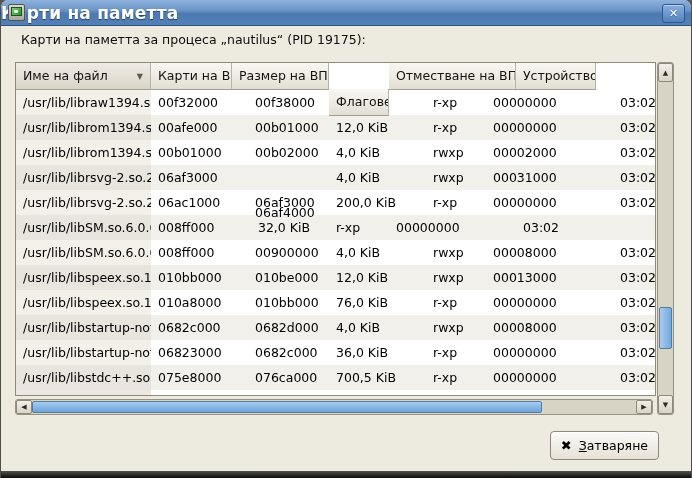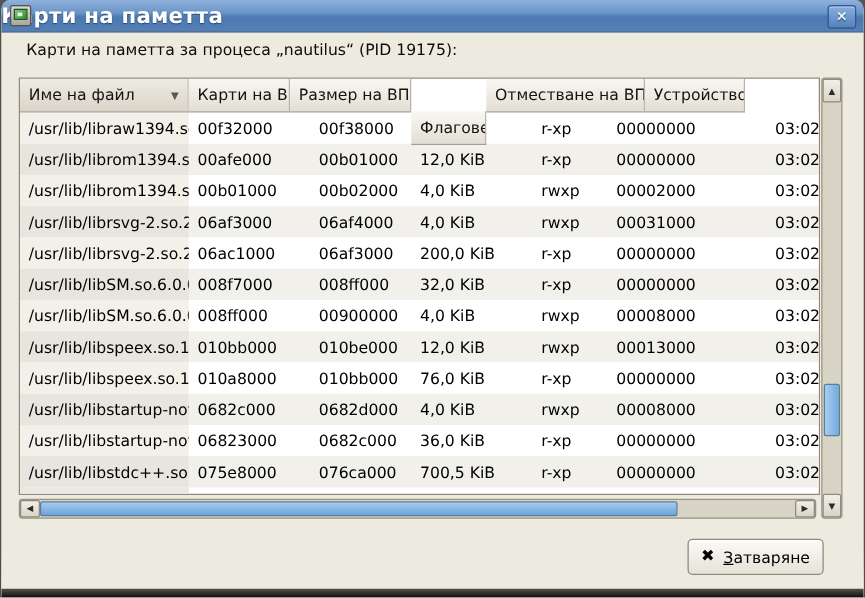--- a/index.html
+++ b/index.html
@@ -178,40 +178,39 @@
           <div class="cell c1" style="width: 97px;">00b01000</div>
           <div class="cell c2" style="width: 81px;">00b02000</div>
           <div class="cell c3" style="width: 97px;">4,0 KiB</div>
           <div class="cell c4" style="width: 60px;">rwxp</div>
           <div class="cell c5" style="width: 127px;">00002000</div>
           <div class="cell c6" style="width: 80px;">03:02</div>
         </div>
         <div class="row even">
           <div class="cell c0" style="width: 135px;">/usr/lib/librsvg-2.so.2</div>
           <div class="cell c1" style="width: 97px;">06af3000</div>
-          <div class="cell c2" style="width: 81px;">06af4000</div>
+          <div class="cell c2" style="width: 81px; margin-top: 35px;">06af4000</div>
           <div class="cell c3" style="width: 97px;">4,0 KiB</div>
           <div class="cell c4" style="width: 60px;">rwxp</div>
           <div class="cell c5" style="width: 127px;">00031000</div>
           <div class="cell c6" style="width: 80px;">03:02</div>
         </div>
         <div class="row odd">
           <div class="cell c0" style="width: 135px;">/usr/lib/librsvg-2.so.2</div>
           <div class="cell c1" style="width: 97px;">06ac1000</div>
           <div class="cell c2" style="width: 81px;">06af3000</div>
           <div class="cell c3" style="width: 97px;">200,0 KiB</div>
           <div class="cell c4" style="width: 60px;">r-xp</div>
           <div class="cell c5" style="width: 127px;">00000000</div>
           <div class="cell c6" style="width: 80px;">03:02</div>
         </div>
         <div class="row even">
           <div class="cell c0" style="width: 135px;">/usr/lib/libSM.so.6.0.0</div>
-          <div class="cell c1" style="width: 97px;">008f7000</div>
           <div class="cell c2" style="width: 81px;">008ff000</div>
-          <div class="cell c3" style="width: 97px;">32,0 KiB</div>
+          <div class="cell c3" style="width: 97px; text-align: center;">32,0 KiB</div>
           <div class="cell c4" style="width: 60px;">r-xp</div>
           <div class="cell c5" style="width: 127px;">00000000</div>
           <div class="cell c6" style="width: 80px;">03:02</div>
         </div>
         <div class="row odd">
           <div class="cell c0" style="width: 135px;">/usr/lib/libSM.so.6.0.0</div>
           <div class="cell c1" style="width: 97px;">008ff000</div>
           <div class="cell c2" style="width: 81px;">00900000</div>
           <div class="cell c3" style="width: 97px;">4,0 KiB</div>
           <div class="cell c4" style="width: 60px;">rwxp</div>

